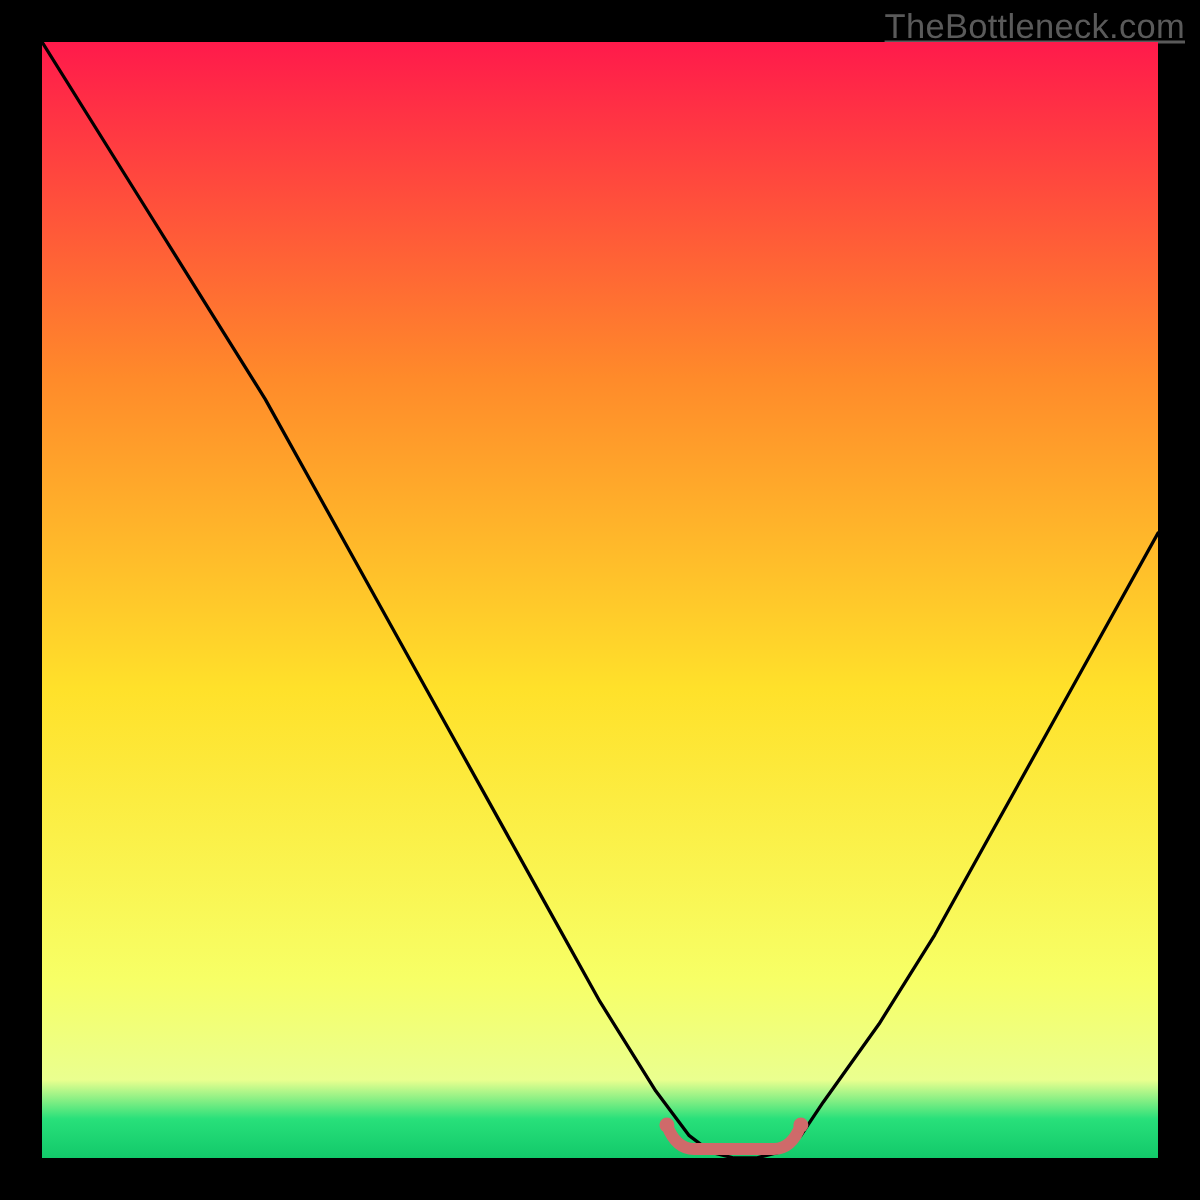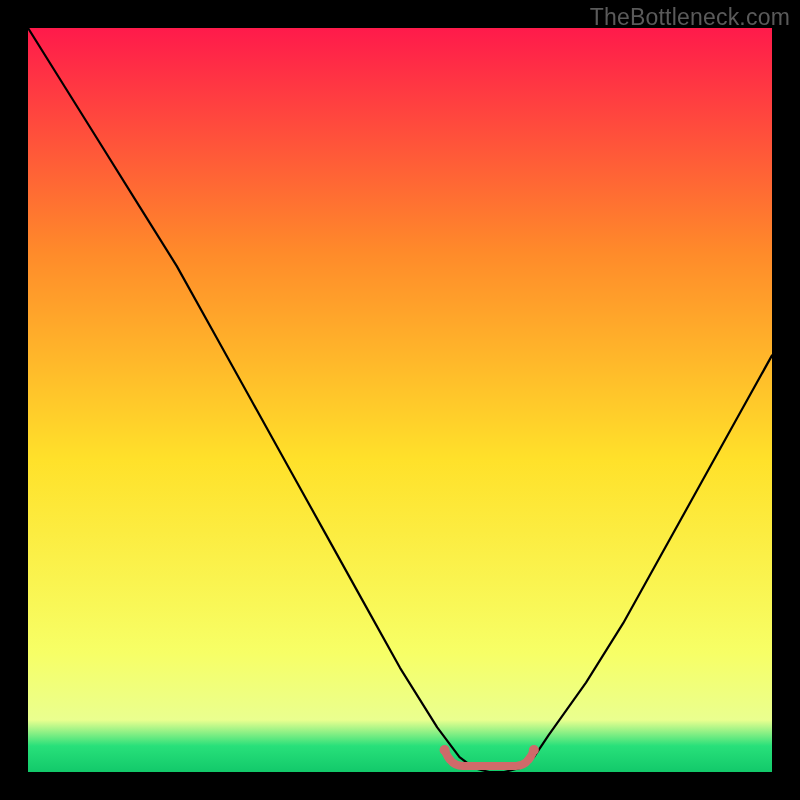--- a/index.html
+++ b/index.html
@@ -32,20 +32,21 @@
   }
   .watermark {
     position: absolute;
     top: 4px;
     right: 10px;
     color: #5a5a5a;
     font-size: 23px;
     font-weight: 500;
     letter-spacing: 0.2px;
     user-select: none;
+    text-decoration: underline;
   }
 </style>
 </head>
 <body>
 
 <div class="frame">
 
   <div class="watermark">TheBottleneck.com</div>
 
   <div class="plot-area">

